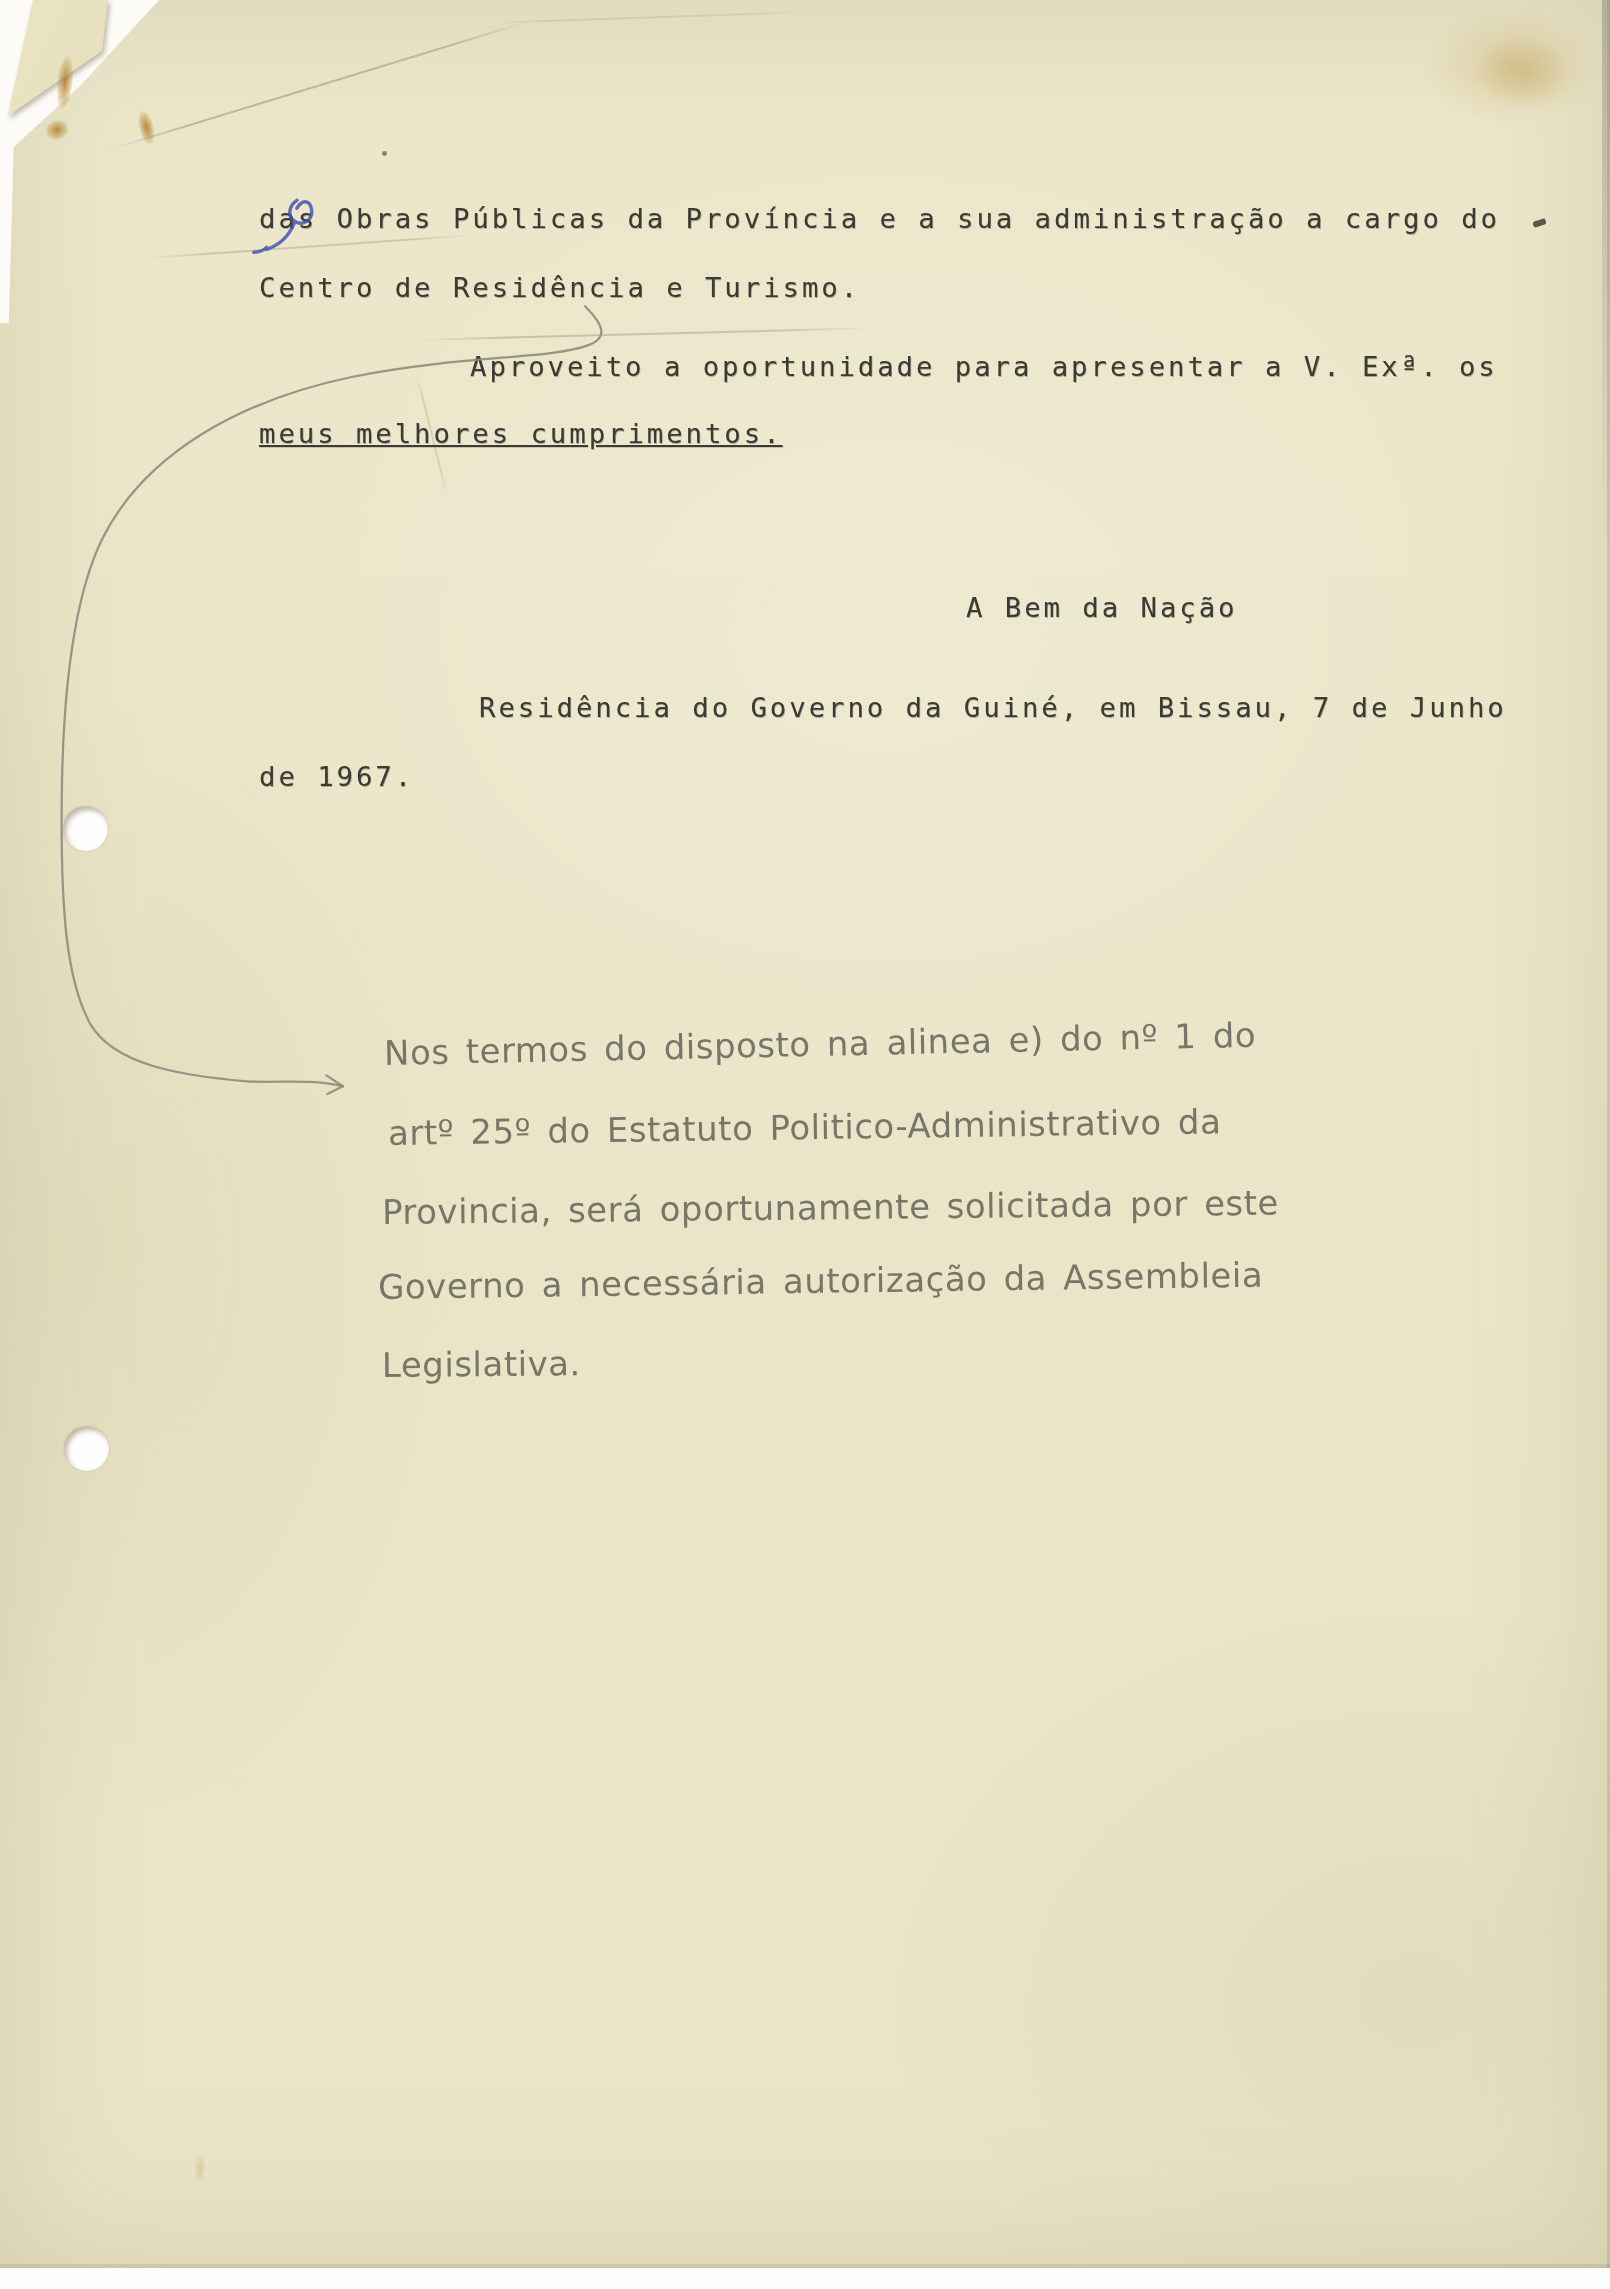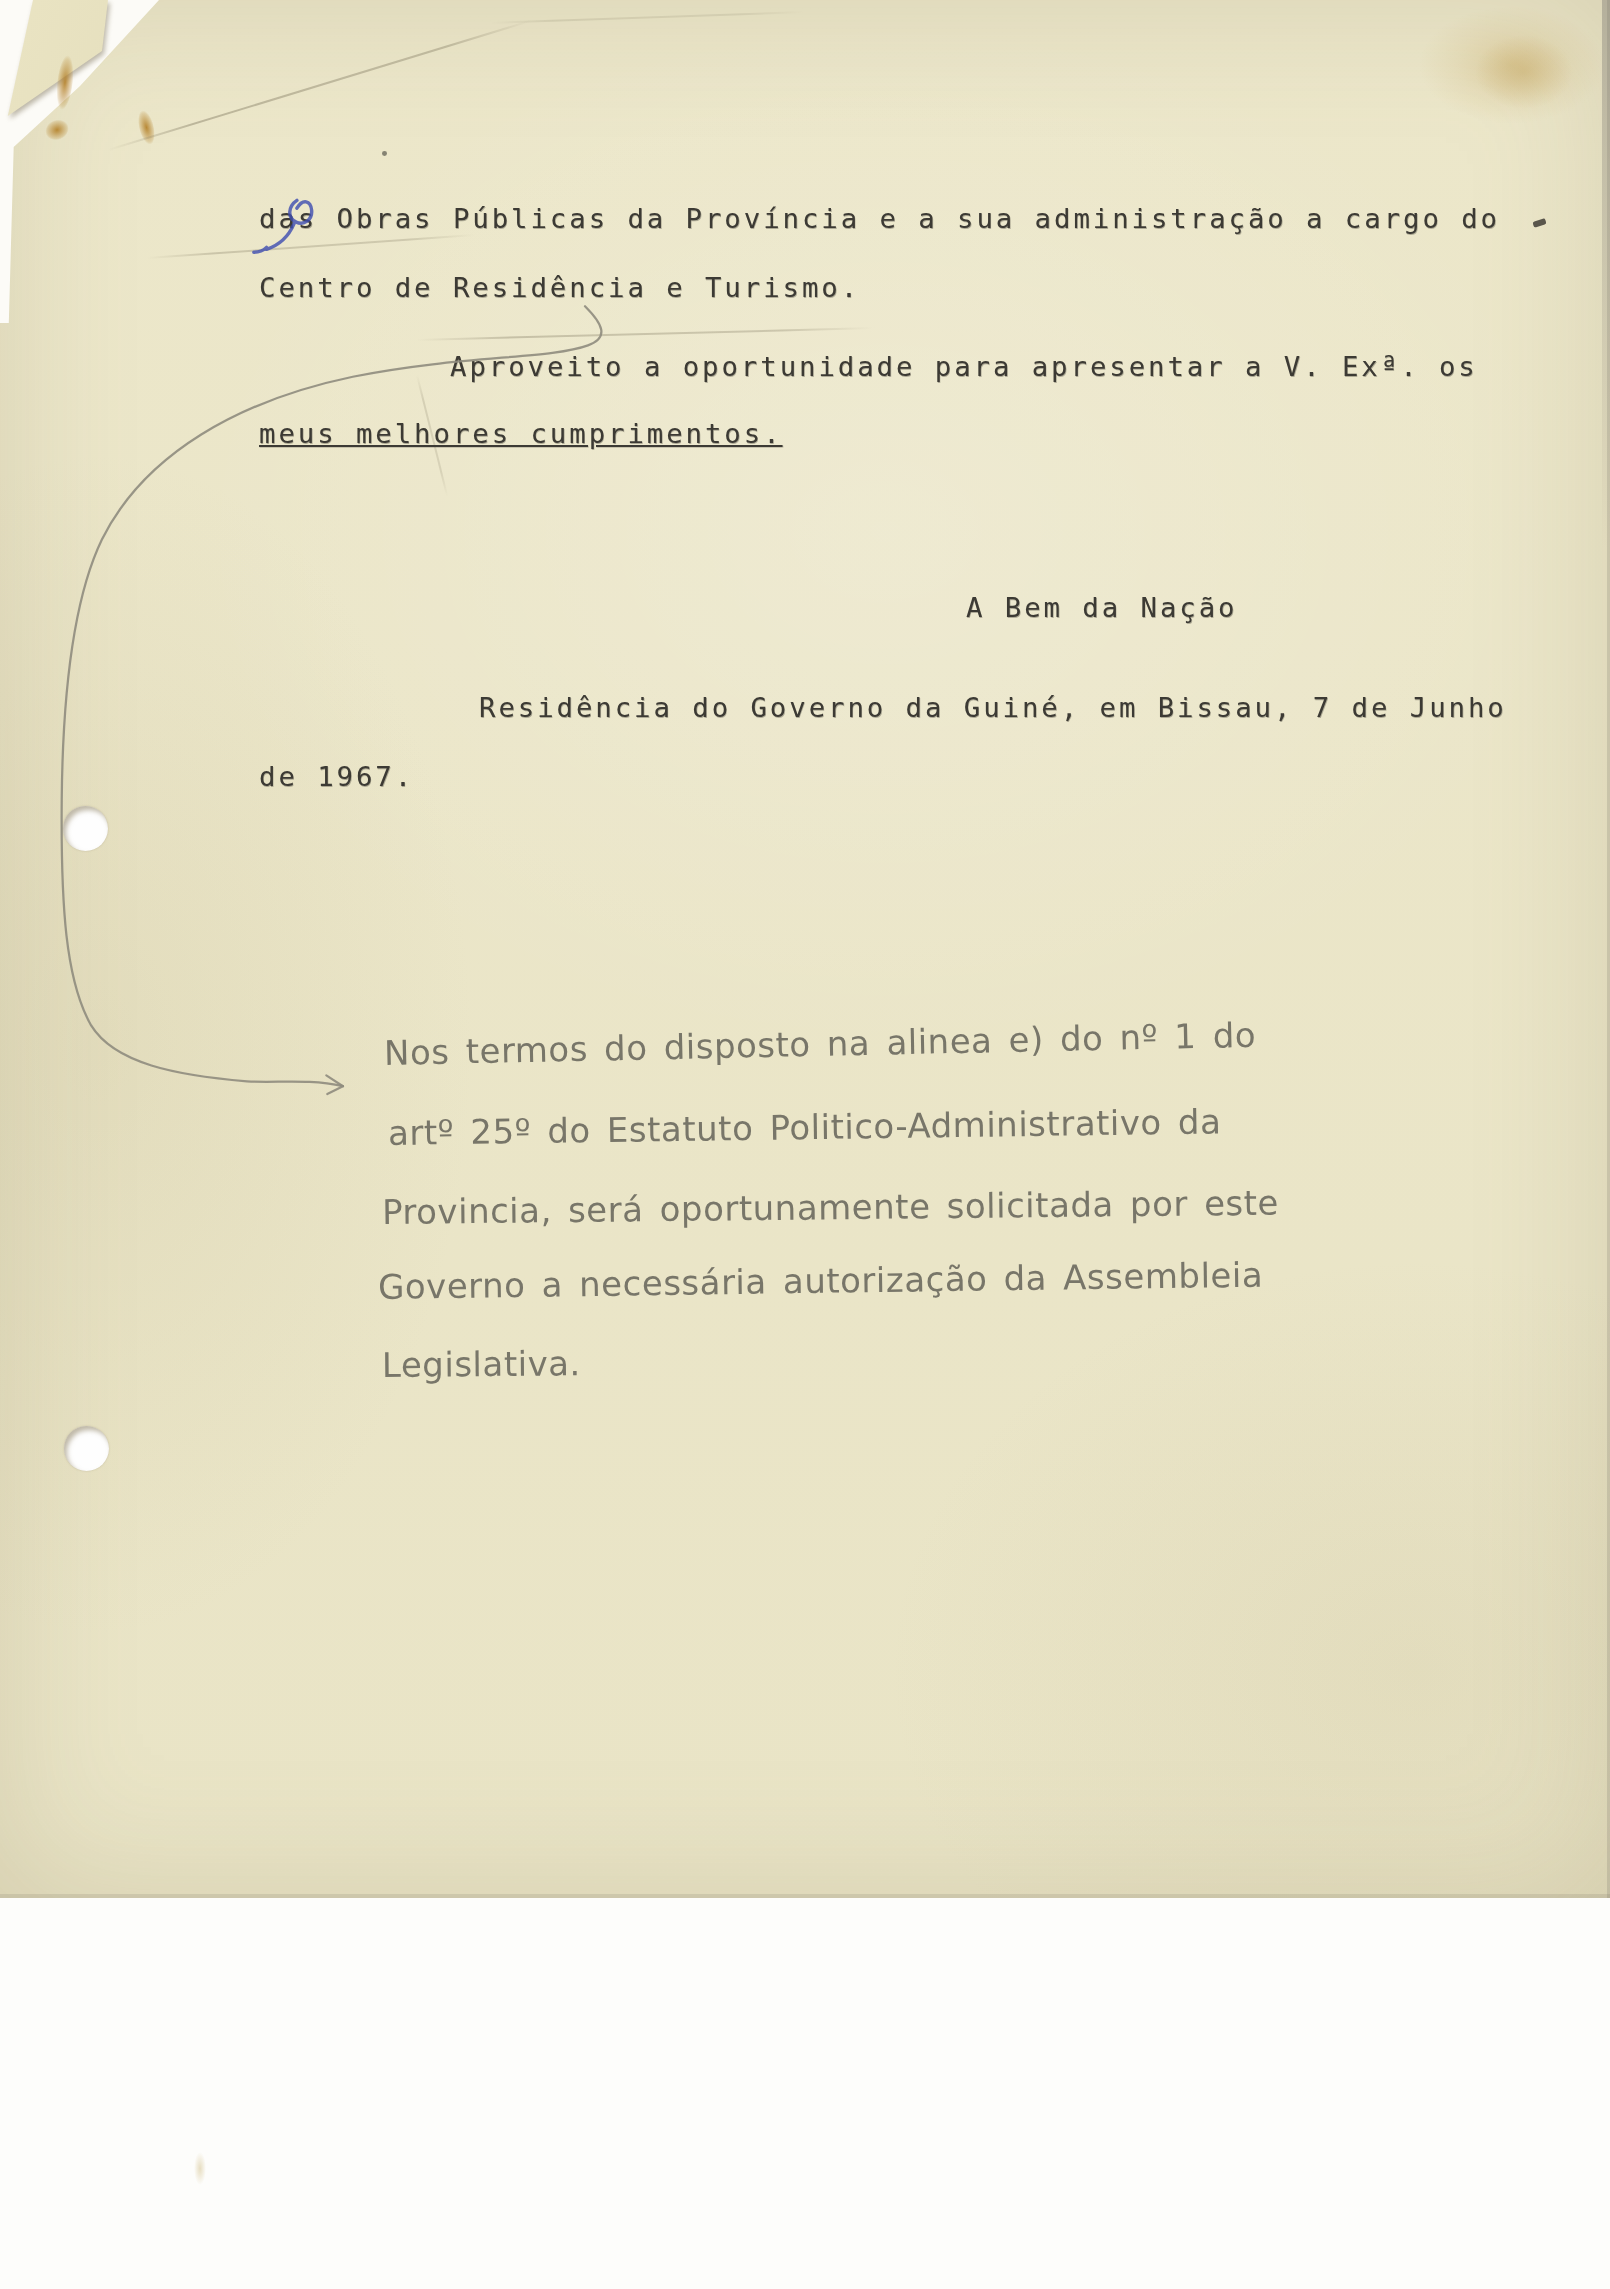--- a/index.html
+++ b/index.html
@@ -4,41 +4,41 @@
 <style>
   html, body {
     margin: 0; padding: 0;
     width: 1610px; height: 2290px;
     background: #fdfdfb;
     overflow: hidden;
     font-family: "DejaVu Sans", sans-serif;
   }
   .paper {
     position: absolute; left: 0; top: 0;
-    width: 1610px; height: 1898px;
+    width: 1610px; height: 2268px;
     background:
       radial-gradient(1176px 882px at 55% 28%, rgba(255,255,255,0.16), rgba(255,255,255,0) 60%),
       radial-gradient(882px 686px at 88% 88%, rgba(190,178,138,0.16), rgba(190,178,138,0) 60%),
       radial-gradient(686px 1078px at 6% 55%, rgba(198,188,148,0.22), rgba(198,188,148,0) 55%),
       linear-gradient(#ece7ca, #e9e4c6);
     box-shadow: inset 0 0 137px rgba(140,128,92,0.22);
   }
   
   .t-line {
     position: absolute;
     font-family: "DejaVu Sans Mono", "Liberation Mono", monospace;
     font-size: 27.4px;
     letter-spacing: 2.9px;
     color: #3c3a34;
     text-shadow: 0.6px 0.6px 0 rgba(58,54,46,0.35);
     white-space: pre;
   }
   #t1 { left: 259px; top: 203px; }
   #t2 { left: 259px; top: 272px; }
-  #t3 { left: 450px; top: 351px; }
+  #t3 { left: 470px; top: 351px; }
   #t4 { left: 259px; top: 418px; text-decoration: underline; }
   #t5 { left: 966px; top: 592px; }
   #t6 { left: 450px; top: 692px; margin-left: 29px; }
   #t7 { left: 259px; top: 761px; }
   
   .h-line {
     position: absolute;
     font-family: "DejaVu Sans", "Liberation Sans", sans-serif;
     font-size: 34px;
     letter-spacing: 0.5px;

